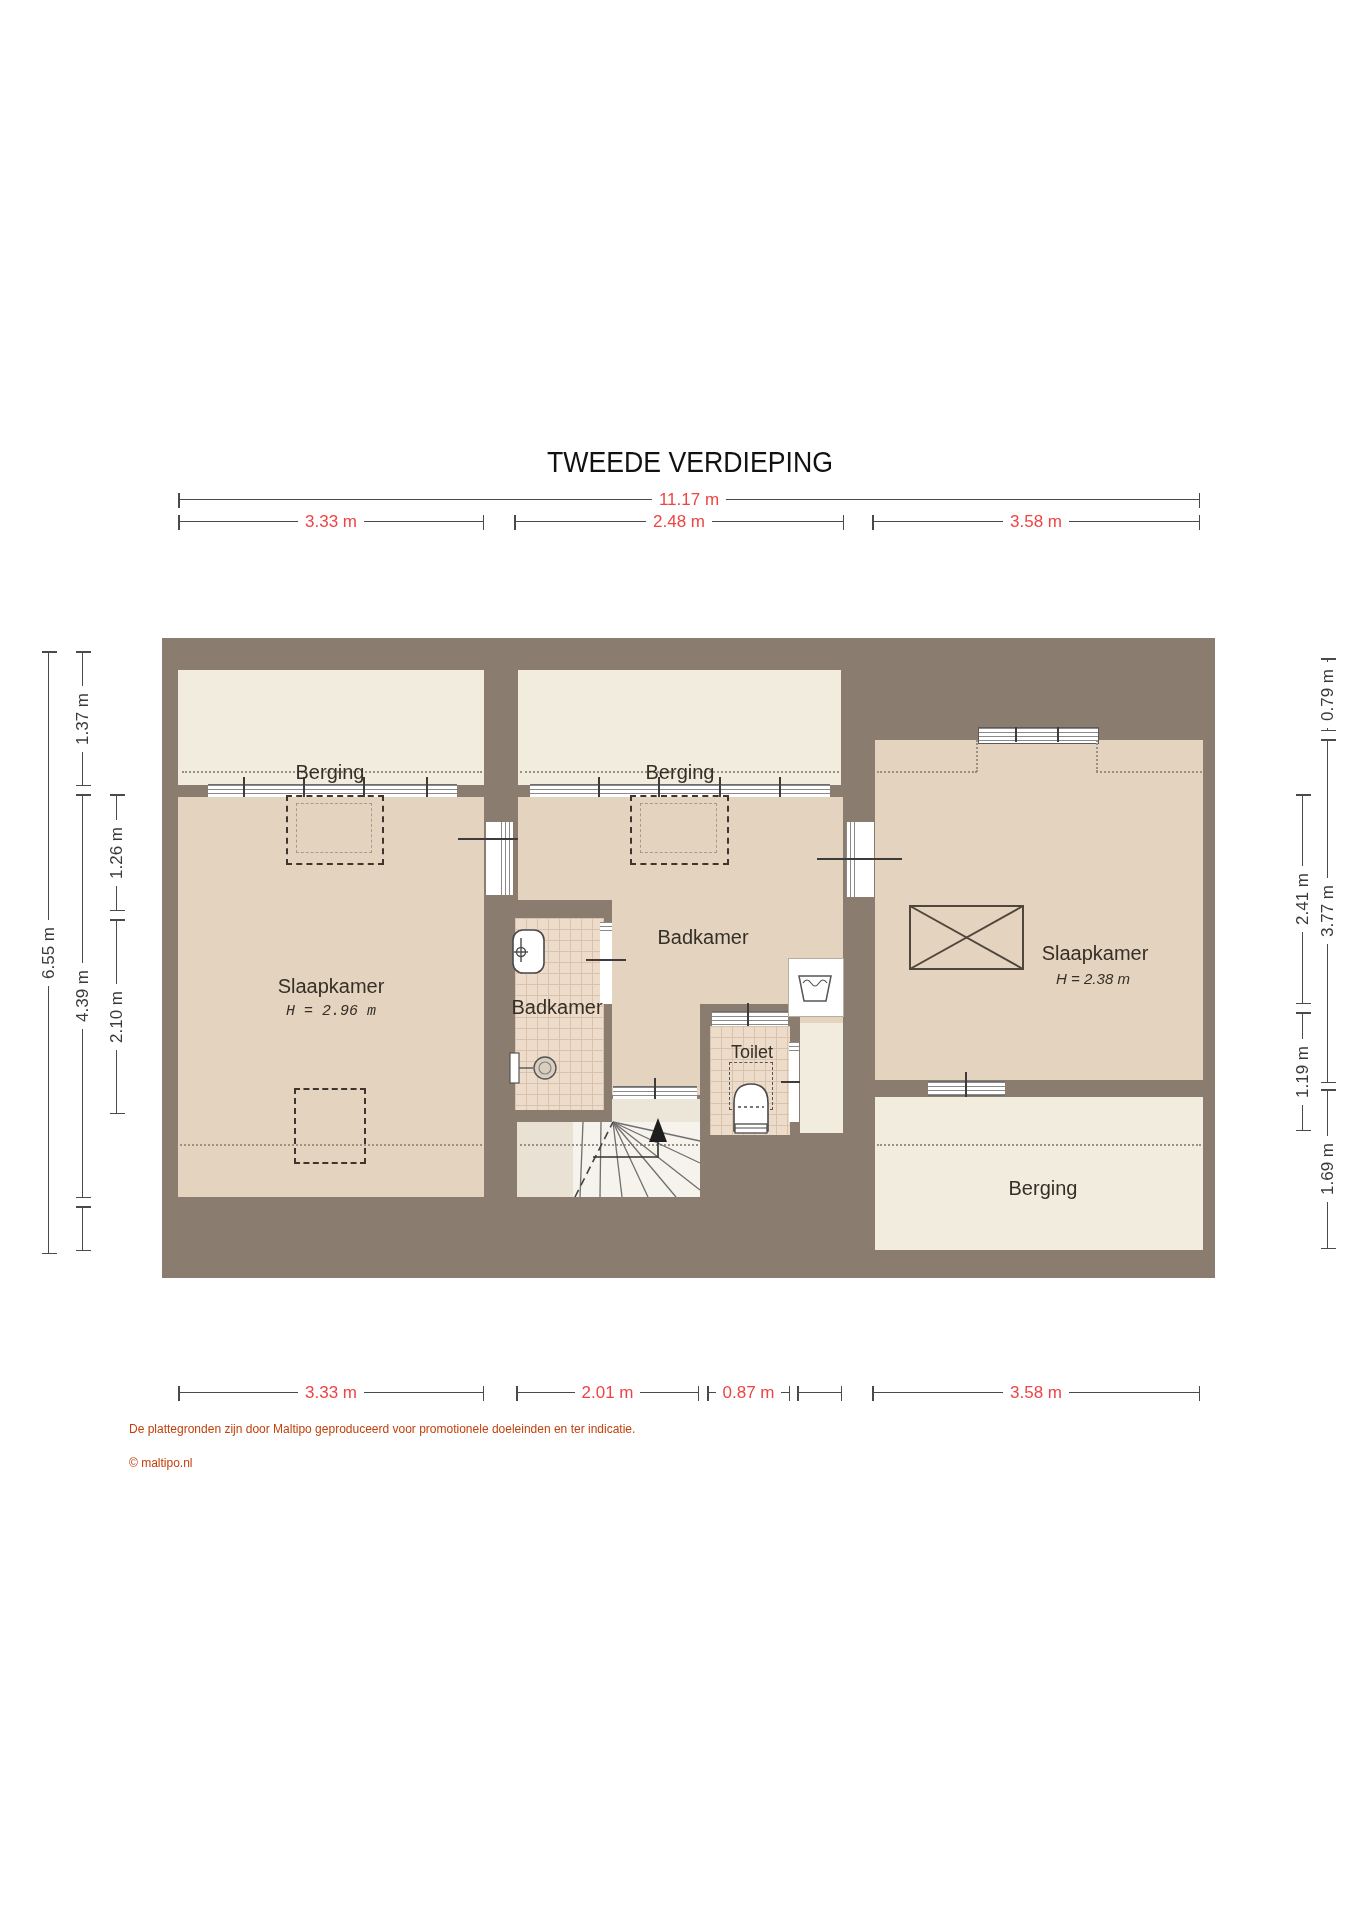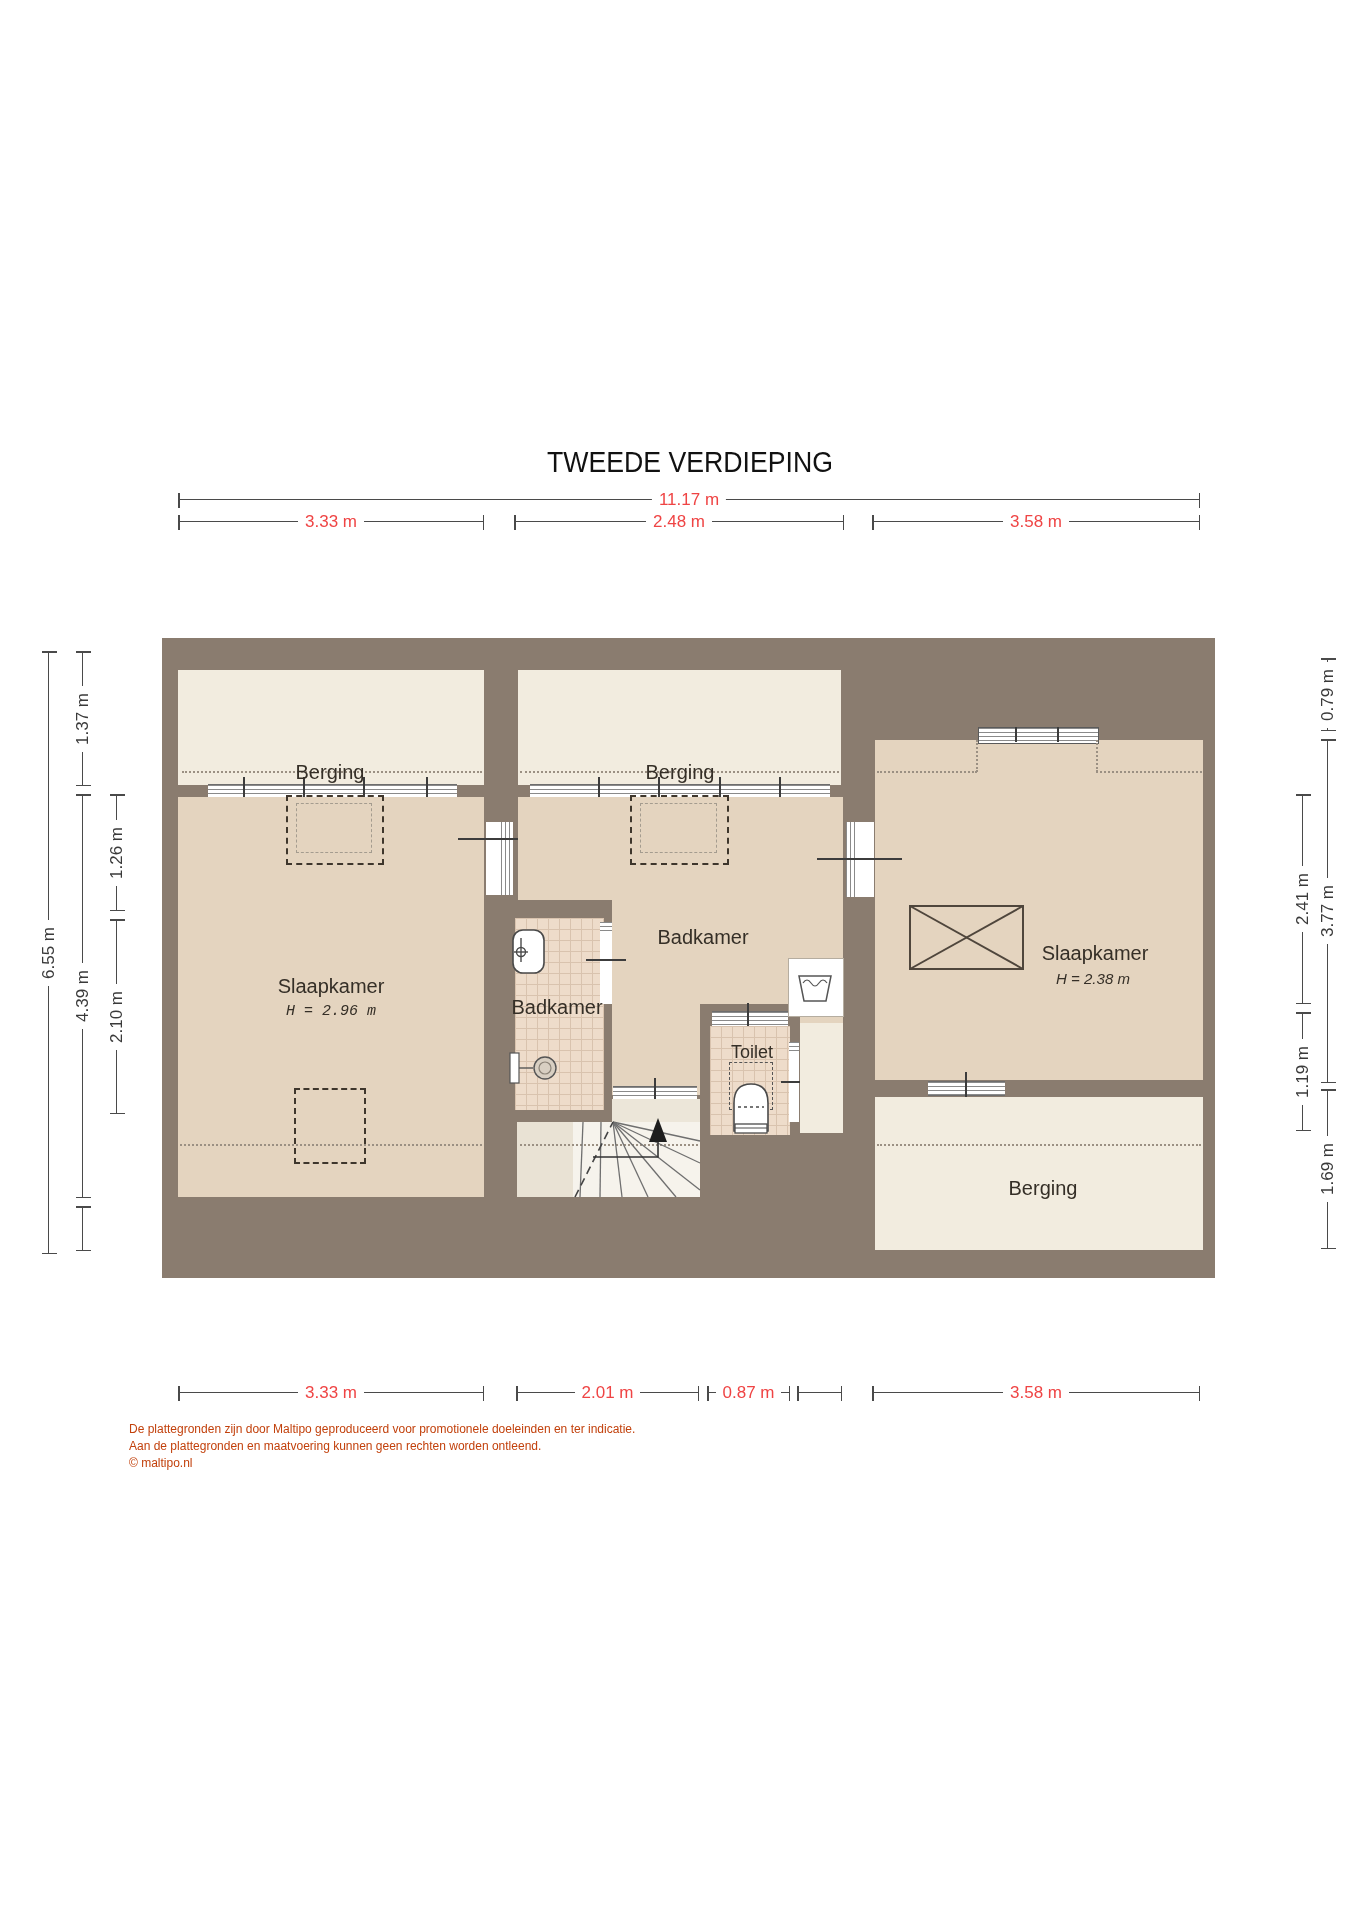--- a/index.html
+++ b/index.html
@@ -283,16 +283,15 @@
       <i class="b"></i>
       <span>2.41 m</span>
     </div>
   <div class="abs dimv" style="left:1302px;top:1013px;height:117px;">
       <i class="t"></i>
       <i class="b"></i>
       <span>1.19 m</span>
     </div>
 
   <div class="abs foot" style="left:129px;top:1422px;">De plattegronden zijn door Maltipo geproduceerd voor promotionele doeleinden en ter indicatie.</div>
-  <div class="abs foot" style="left:129px;top:1439px;">Aan de plattegronden en maatvoering kunnen geen rechten worden ontleend.</div>
   <div class="abs foot" style="left:129px;top:1456px;">© maltipo.nl</div>
 
 </div>
 
 </body></html>

